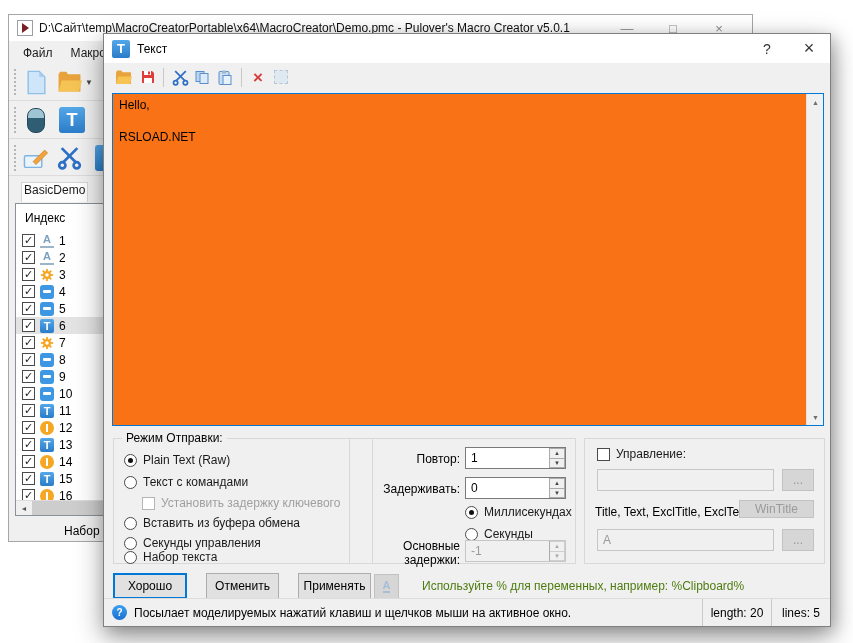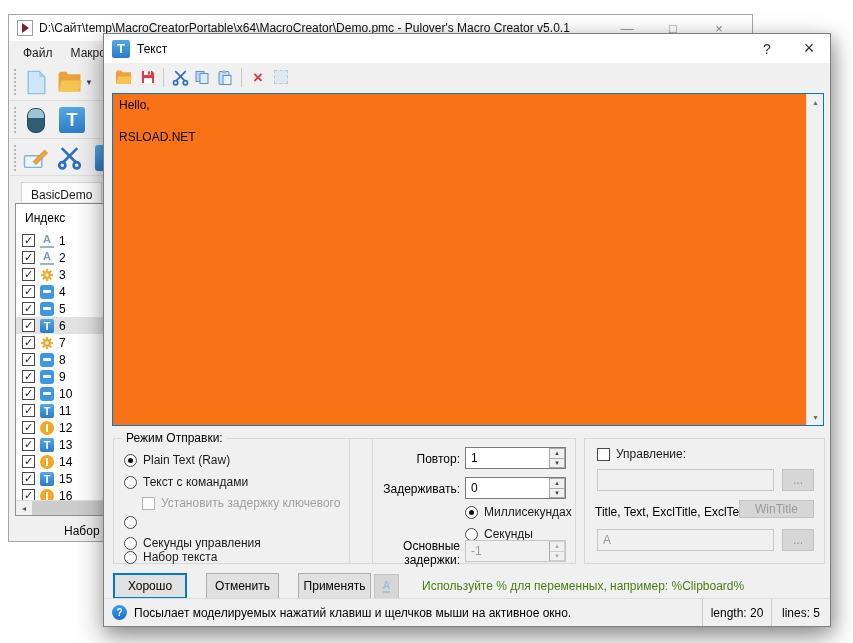--- a/index.html
+++ b/index.html
@@ -16,22 +16,22 @@
   .bg-appicon .tri { width:0; height:0; border-left:7px solid #7a1f24; border-top:5px solid transparent; border-bottom:5px solid transparent; }
   .bg-title { white-space:nowrap; overflow:hidden; color:#111; flex:1; }
   .bg-controls { display:flex; flex:none; height:26px; margin-right:10px; }
   .bg-ctl { width:46px; height:26px; display:flex; align-items:center; justify-content:center;
     color:#8f8f8f; font-size:13px; }
   .bg-menubar { position:absolute; left:0; top:26px; right:0; height:23px; display:flex;
     align-items:center; padding-left:14px; gap:18px; background:#f0f0f0; }
   .tb-row { position:absolute; left:0; right:0; border-bottom:1px solid #dcdcdc; }
   .tb-grip { position:absolute; left:5px; top:5px; height:26px; border-left:2px dotted #b5b5b5; }
   .tbi { position:absolute; display:flex; align-items:center; justify-content:center; }
-  .bg-tab { position:absolute; left:12px; top:167px; height:20px; padding:0 9px; background:#fdfdfd;
-    border:1px solid #d5d5d5; border-bottom:none; display:flex; align-items:flex-end; }
+  .bg-tab { position:absolute; left:12px; top:167px; height:20px; padding:0 2px; background:#fdfdfd;
+    border:1px solid #d5d5d5; border-bottom:none; display:flex; align-items:flex-start; }
   .bg-tabedge { position:absolute; left:96px; top:169px; height:18px; width:10px;
     background:#f4f4f4; border:1px solid #d5d5d5; border-bottom:none; }
   .bg-list { position:absolute; left:6px; top:188px; width:745px; height:313px; background:#ffffff;
     border:1px solid #8a9097; overflow:hidden; }
   .list-header { height:28px; display:flex; align-items:center; padding-left:9px; color:#000; }
   .lrow { height:17px; display:flex; align-items:center; padding-left:6px; gap:5px; }
   .lrow.sel { background:#e3e3e3; }
   .cb { width:13px; height:13px; border:1px solid #4a4a4a; background:#fff; flex:none;
     font-size:11px; line-height:11px; text-align:center; color:#222; font-weight:bold; }
   .ic { width:14px; height:14px; flex:none; display:inline-flex; align-items:center; justify-content:center; }
@@ -377,20 +377,21 @@
     <div class="radio-row" style="left:10px;top:36px;">
       <span class="radio"></span>
       <span class="rlabel">Текст с командами</span>
     </div>
     <div class="check-row disabled" style="left:28px;top:57px;">
       <span class="checkbox"></span>
       <span class="rlabel">Установить задержку ключевого</span>
     </div>
     <div class="radio-row" style="left:10px;top:77px;">
       <span class="radio"></span>
+      <span class="rlabel">Вставить из буфера обмена</span>
     </div>
     <div class="radio-row" style="left:10px;top:97px;">
       <span class="radio"></span>
       <span class="rlabel">Секунды управления</span>
     </div>
     <div class="radio-row" style="left:10px;top:111px;">
       <span class="radio"></span>
       <span class="rlabel">Набор текста</span>
     </div>
   </div>

